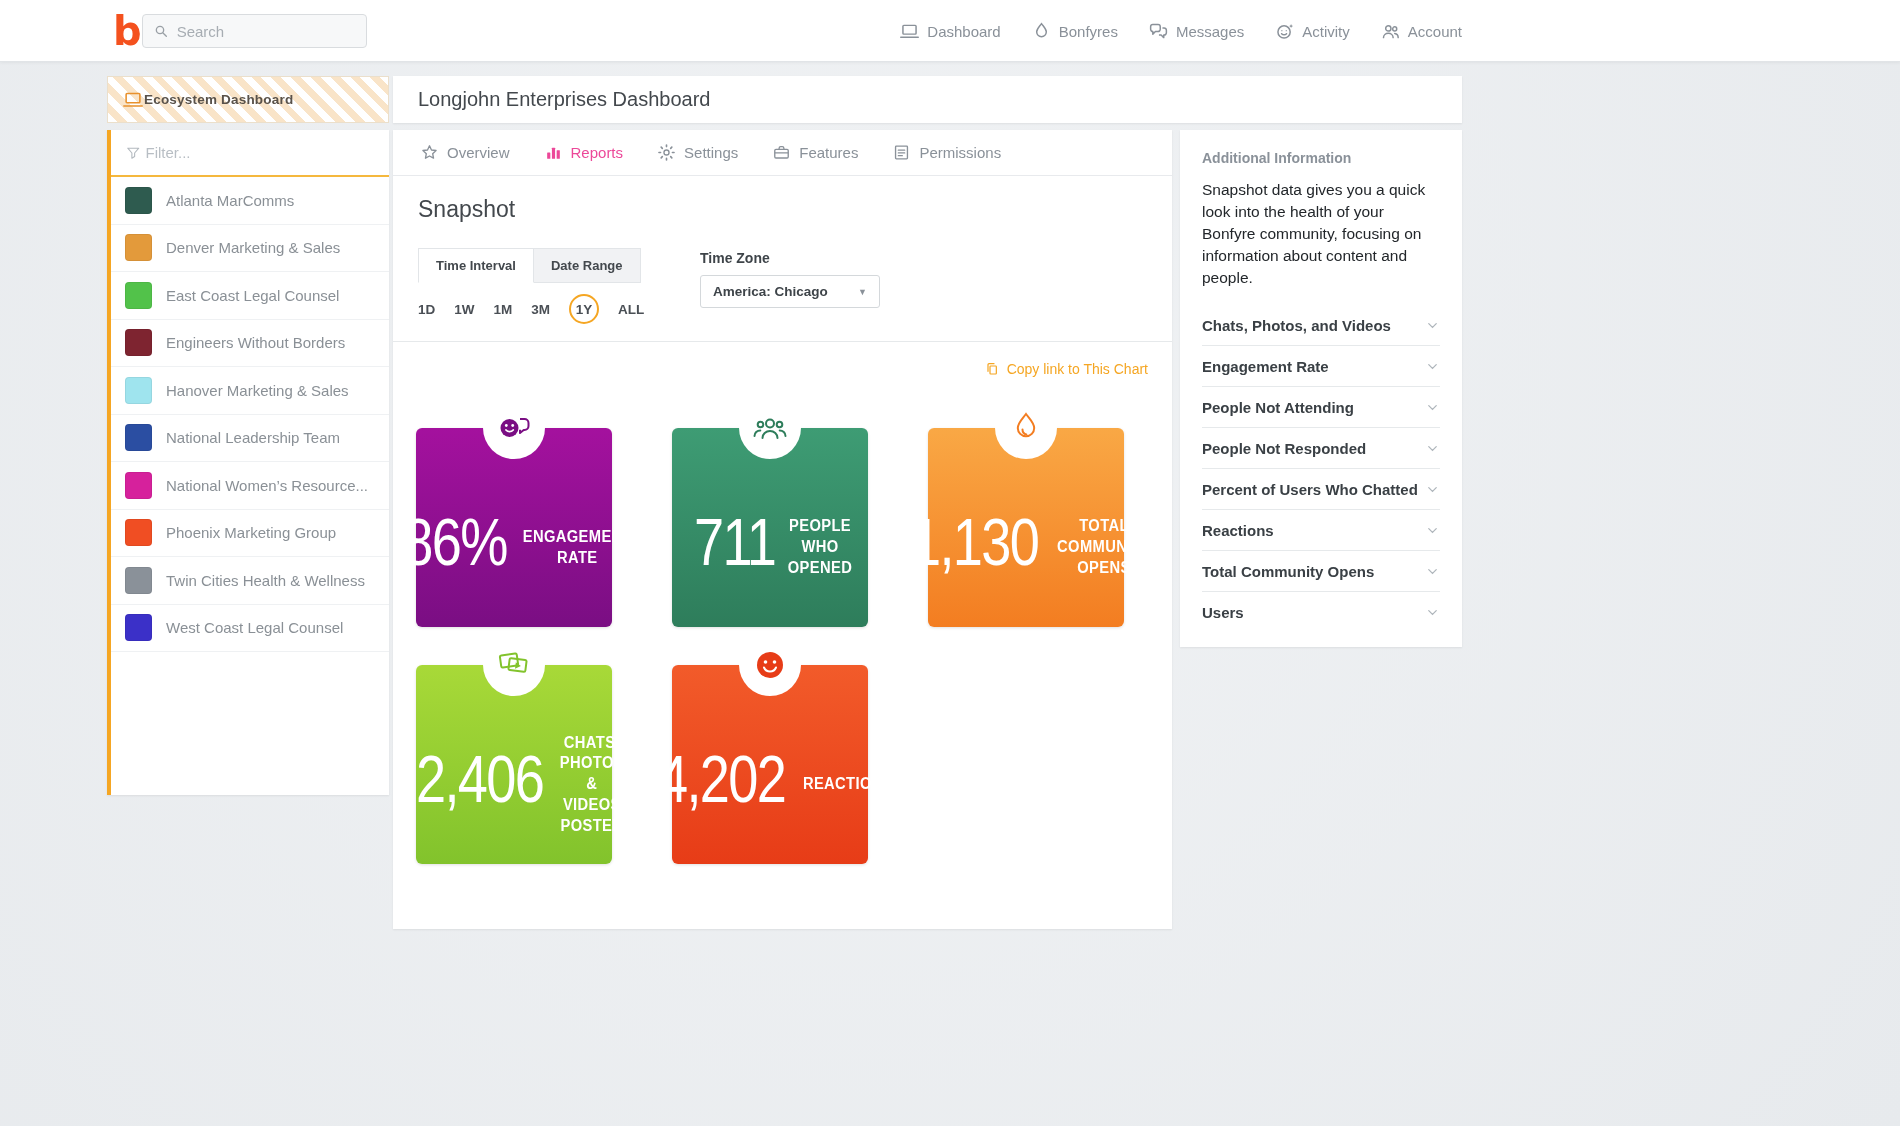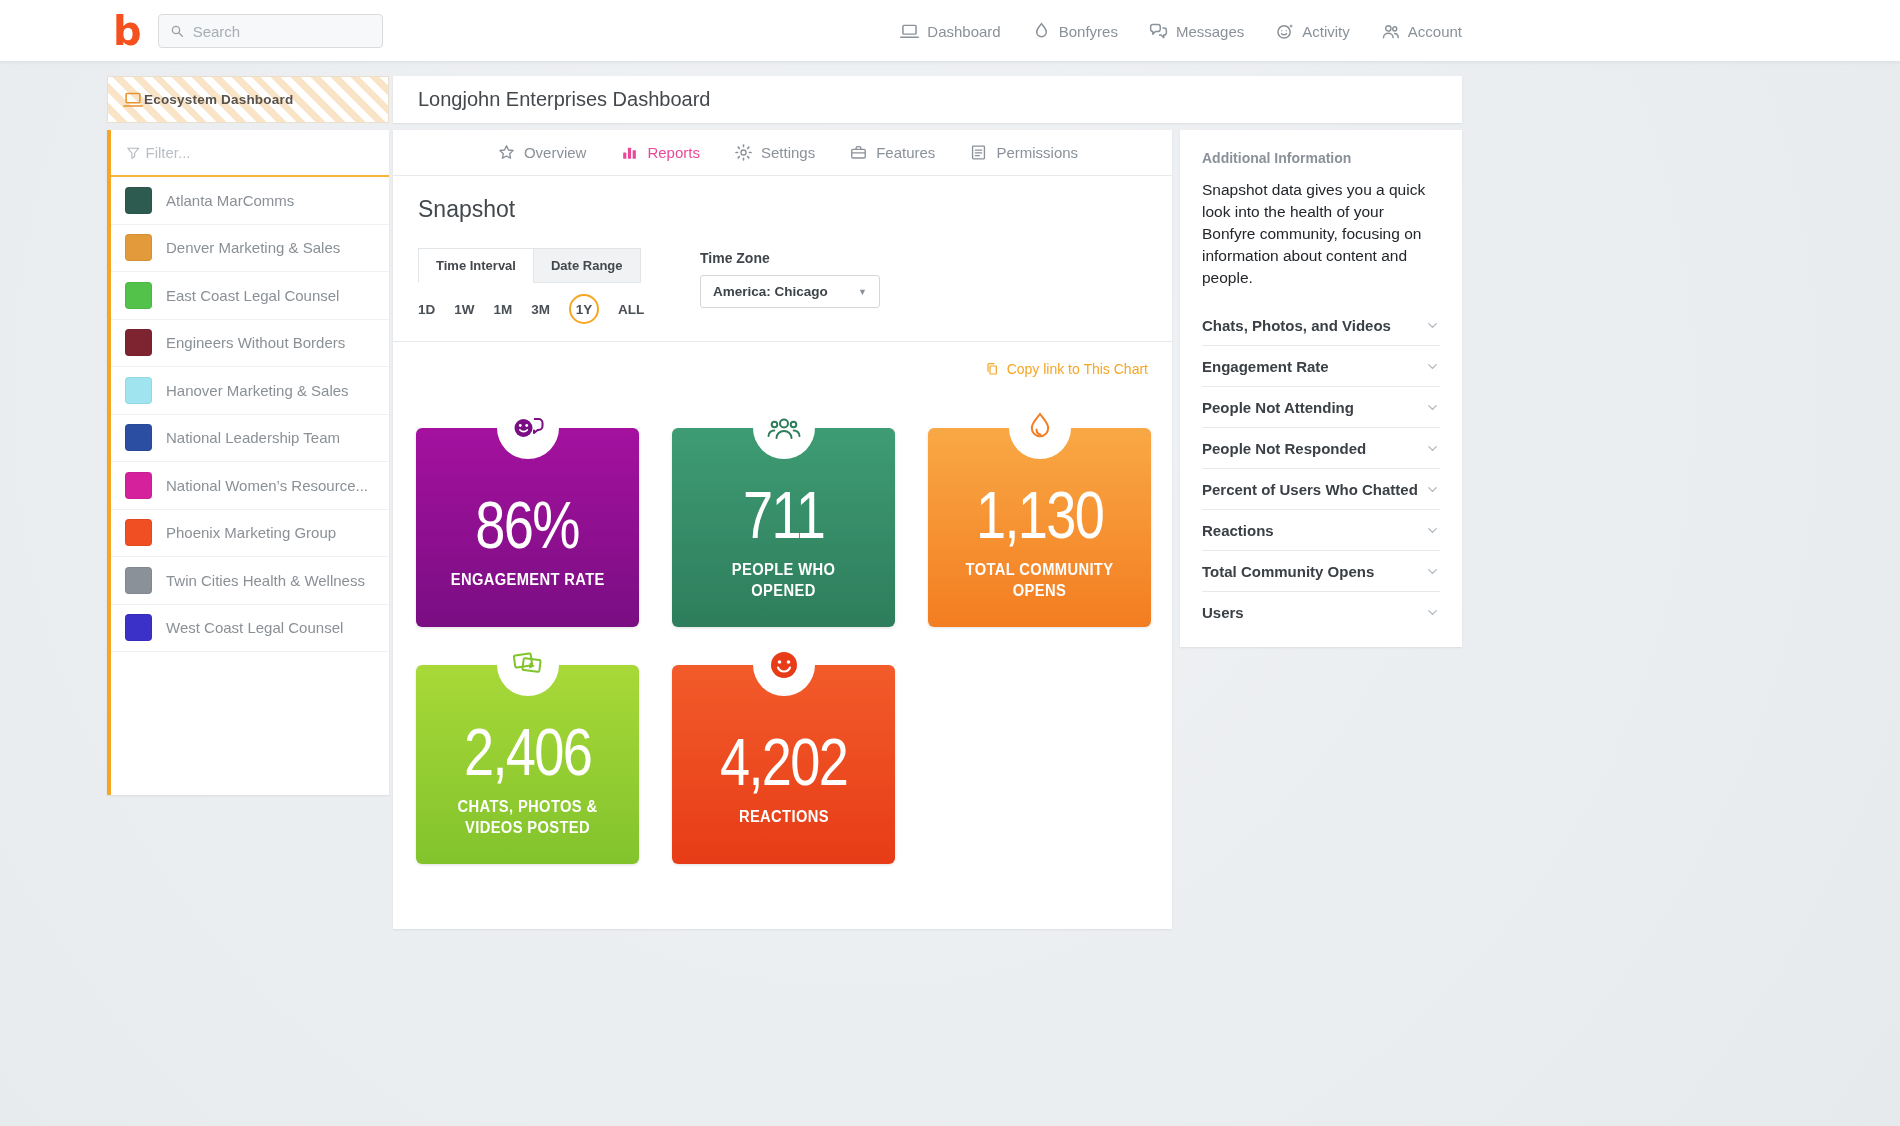--- a/index.html
+++ b/index.html
@@ -10,21 +10,21 @@
     color:#4A4F55; overflow:hidden;
   }
   #canvas { position:relative; width:1900px; height:1126px; }
 
   
   .topbar { position:absolute; left:0; top:0; width:1900px; height:62px;
     background:#fff; border-bottom:1px solid #E1E4E7; box-shadow:0 1px 3px rgba(0,0,0,.05); z-index:5; }
   .topbar-inner { display:flex; align-items:center; height:62px; padding:0 438px 0 113px; }
   .logo { font-family:"DejaVu Sans", sans-serif; font-weight:bold; font-size:40px; line-height:40px;
     color:#F4511E; cursor:pointer; user-select:none; }
-  .searchbox { display:flex; align-items:center; gap:8px; margin-left:16px;
+  .searchbox { display:flex; align-items:center; gap:8px; margin-left:0;
     width:225px; height:34px; background:#F7F8F9; border:1px solid #D9DCDF; border-radius:4px; padding:0 10px; }
   .searchbox .icn { width:16px; height:16px; color:#9AA0A6; flex:none; }
   .search-input { border:none; outline:none; background:transparent; font-size:15px; width:100%;
     font-family:"Liberation Sans", sans-serif; color:#4A4F55; }
   .search-input::placeholder { color:#A7ADB3; }
   .nav { margin-left:auto; display:flex; align-items:center; gap:30px; }
   .nav-item { display:flex; align-items:center; gap:7px; color:#8A9199; font-size:15px; cursor:pointer; }
   .nav-item .icn { width:21px; height:21px; }
 
   .icn { display:block; }
@@ -53,21 +53,21 @@
   .swatch { width:27px; height:27px; border-radius:4px; flex:none; box-shadow:inset 0 0 0 1px rgba(0,0,0,.06); }
   .side-label { font-size:15px; color:#8A9096; white-space:nowrap; overflow:hidden; text-overflow:ellipsis; }
 
   
   .main-header { position:absolute; left:393px; top:76px; width:1069px; height:47px;
     display:flex; align-items:center; padding:0 25px; }
   .page-title { font-size:20px; color:#43484D; font-weight:400; }
 
   .main-panel { position:absolute; left:393px; top:130px; width:779px; height:799px; }
 
-  .tabbar { display:flex; align-items:center; height:46px; padding-left:10px; border-bottom:1px solid #E8EAED;justify-content:center; }
+  .tabbar { display:flex; align-items:center; height:46px; padding-left:10px; border-bottom:1px solid #E8EAED; }
   .tab { display:flex; align-items:center; gap:8px; padding:0 17px; height:46px;
     font-size:15px; color:#8A9199; cursor:pointer; }
   .tab .icn { width:19px; height:19px; }
   .tab.active { color:#ec4899; }
 
   .snapshot-title { padding:20px 25px 0; font-size:23px; color:#43484D; font-weight:400; }
 
   .range-tabs { position:absolute; left:25px; top:118px; display:flex; }
   .rtab { padding:9px 17px; font-size:13px; font-weight:bold; color:#43484D;
     border:1px solid #E2E5E8; cursor:pointer; background:#F1F2F4; }
@@ -89,22 +89,22 @@
 
   .divider { position:absolute; left:0; top:211px; width:100%; height:1px; background:#E6E9EB; }
 
   .copylink { position:absolute; top:231px; right:24px; display:flex; align-items:center; gap:7px;
     color:#F5A623; font-size:14px; cursor:pointer; }
   .copylink .icn { width:16px; height:16px; }
 
   
   .cards { position:absolute; left:23px; top:298px; display:grid;
     grid-template-columns:repeat(3,223px); column-gap:33px; row-gap:38px; }
-  .card { position:relative; width:223px; height:199px; border-radius:6px; color:#fff;
-    display:flex; flex-direction:column; align-items:center; justify-content:center;
+  .card { position:relative; width:196px; height:199px; border-radius:6px; color:#fff;
+    display:flex; align-items:center; justify-content:center;
     padding:28px 20px 0; text-align:center; box-shadow:0 1px 3px rgba(0,0,0,.12); }
   .bubble { position:absolute; top:-31px; left:50%; margin-left:-31px; width:62px; height:62px;
     background:#fff; border-radius:50%; display:flex; align-items:center; justify-content:center; }
   .bubble svg { width:36px; height:36px; }
   .value { font-size:66px; font-weight:300; line-height:1; letter-spacing:-2px;
     transform:scaleX(.82); transform-origin:center; white-space:nowrap; }
   .cardlabel { margin-top:12px; font-size:16px; font-weight:600; letter-spacing:.4px;
     line-height:1.3; transform:scaleX(.92); transform-origin:center; }
 
   

